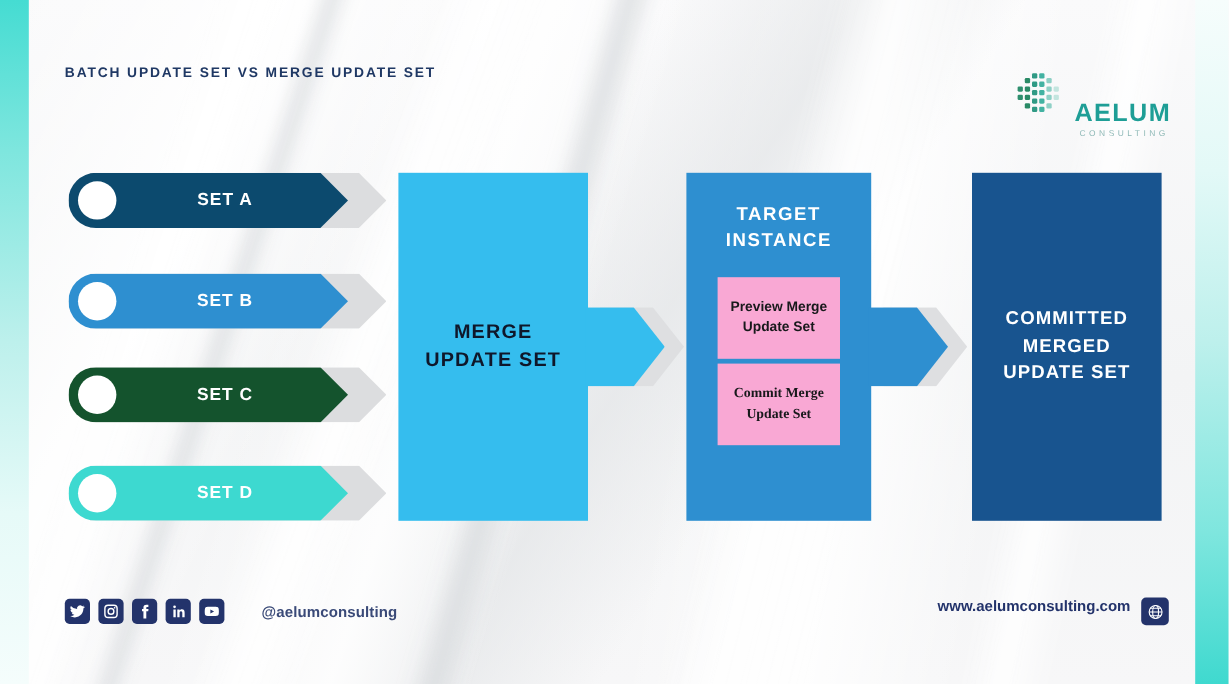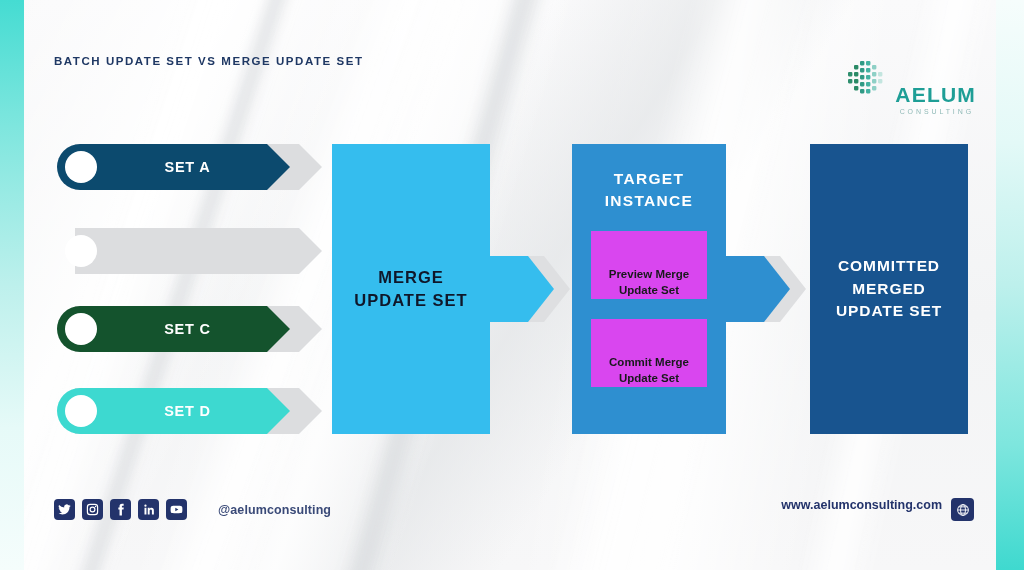--- a/index.html
+++ b/index.html
@@ -161,33 +161,33 @@
     box-sizing: border-box;
   }
   .target-title {
     font-size: 15.5px;
     font-weight: bold;
     color: #ffffff;
     letter-spacing: 1.3px;
     line-height: 1.45;
   }
   .inner-card {
-    width: 116px;
-    background: #d946ef;
-    display: flex;
-    align-items: flex-end;
+    width: 102px;
+    background: #f9a8d4;
+    display: flex;
+    align-items: center;
     justify-content: center;
     text-align: center;
     font-size: 11.5px;
     font-weight: bold;
     color: #18191b;
     line-height: 1.45;
   }
   .card-preview { height: 68px; margin-top: 18px; }
-  .card-commit  { height: 68px; margin-top: 20px; }
+  .card-commit  { height: 68px; margin-top: 4px; font-family: Liberation Serif, serif; }
   .block-committed {
     left: 810px; top: 144px;
     width: 158px; height: 290px;
     background: #18548f;
   }
   .block-committed .btext {
     font-size: 15.5px;
     font-weight: bold;
     color: #ffffff;
     letter-spacing: 0.9px;
@@ -318,20 +318,23 @@
   <div class="setbar" style="top:144px">
     <div class="shadow"></div>
     <div class="body" style="background:#0c4a6e">
       <span class="label">SET A</span>
     </div>
     <div class="dot"></div>
   </div>
 
   <div class="setbar" style="top:228px">
     <div class="shadow"></div>
+    <div class="body" style="background:#2e8fd0">
+      <span class="label">SET B</span>
+    </div>
     <div class="dot"></div>
   </div>
 
   <div class="setbar" style="top:306px">
     <div class="shadow"></div>
     <div class="body" style="background:#14532d">
       <span class="label">SET C</span>
     </div>
     <div class="dot"></div>
   </div>

